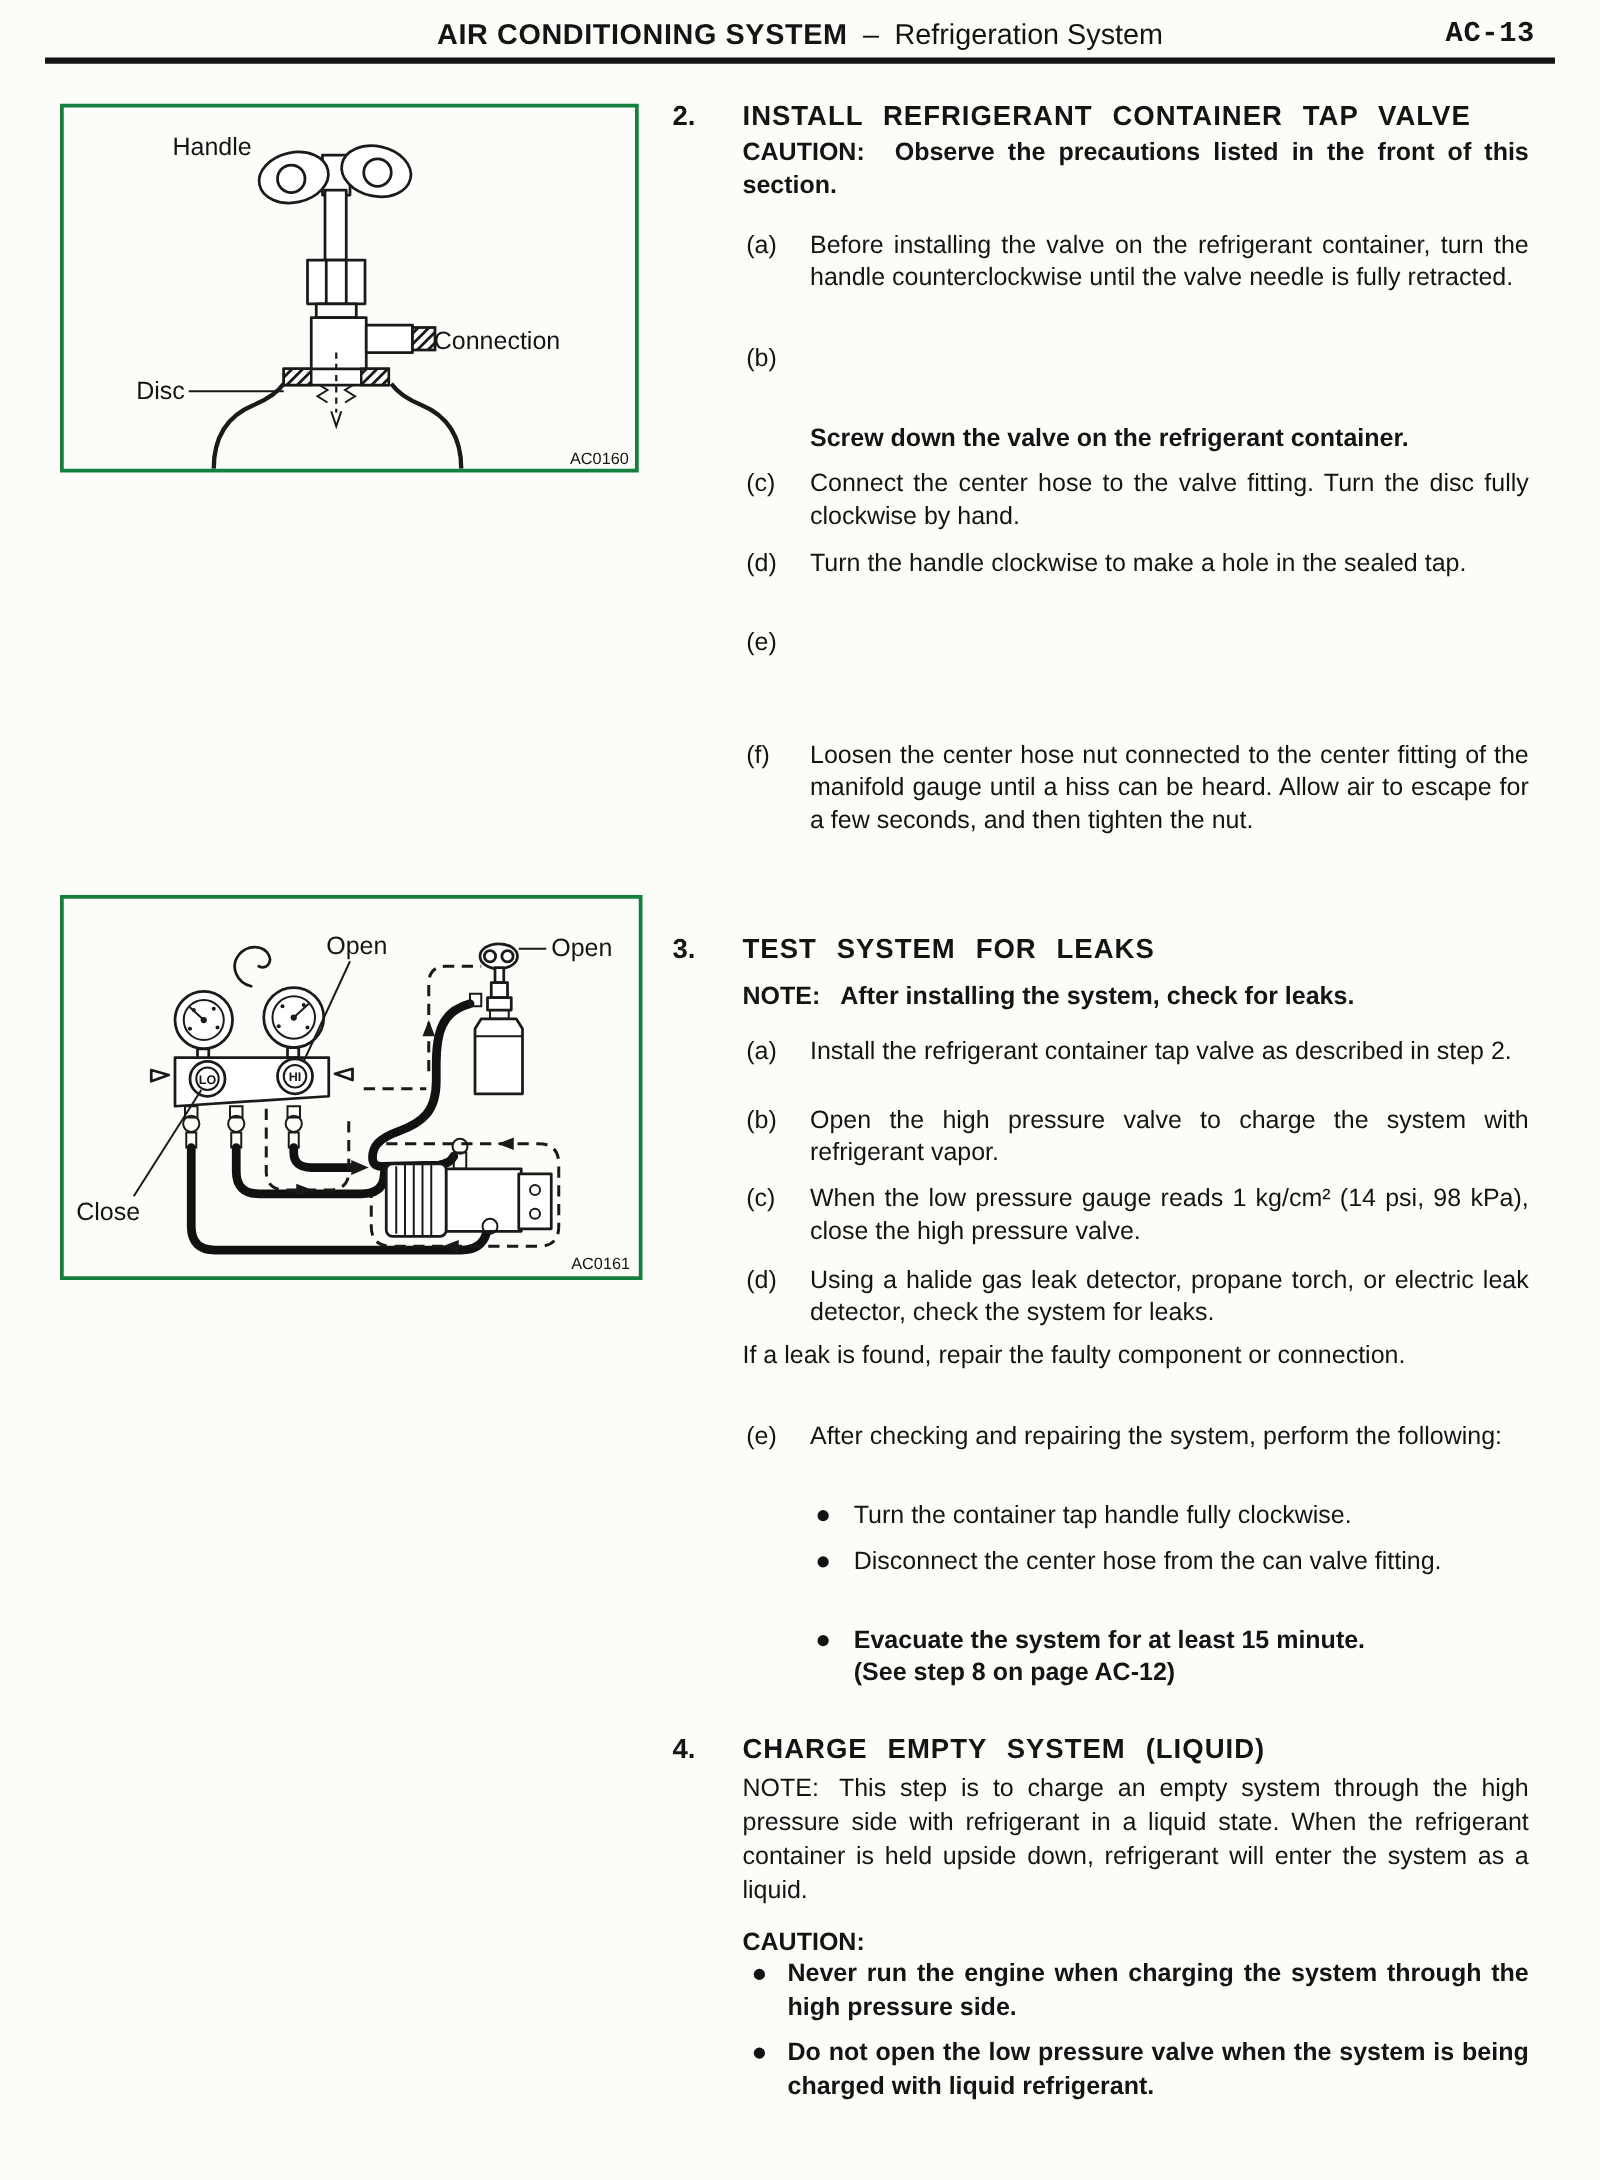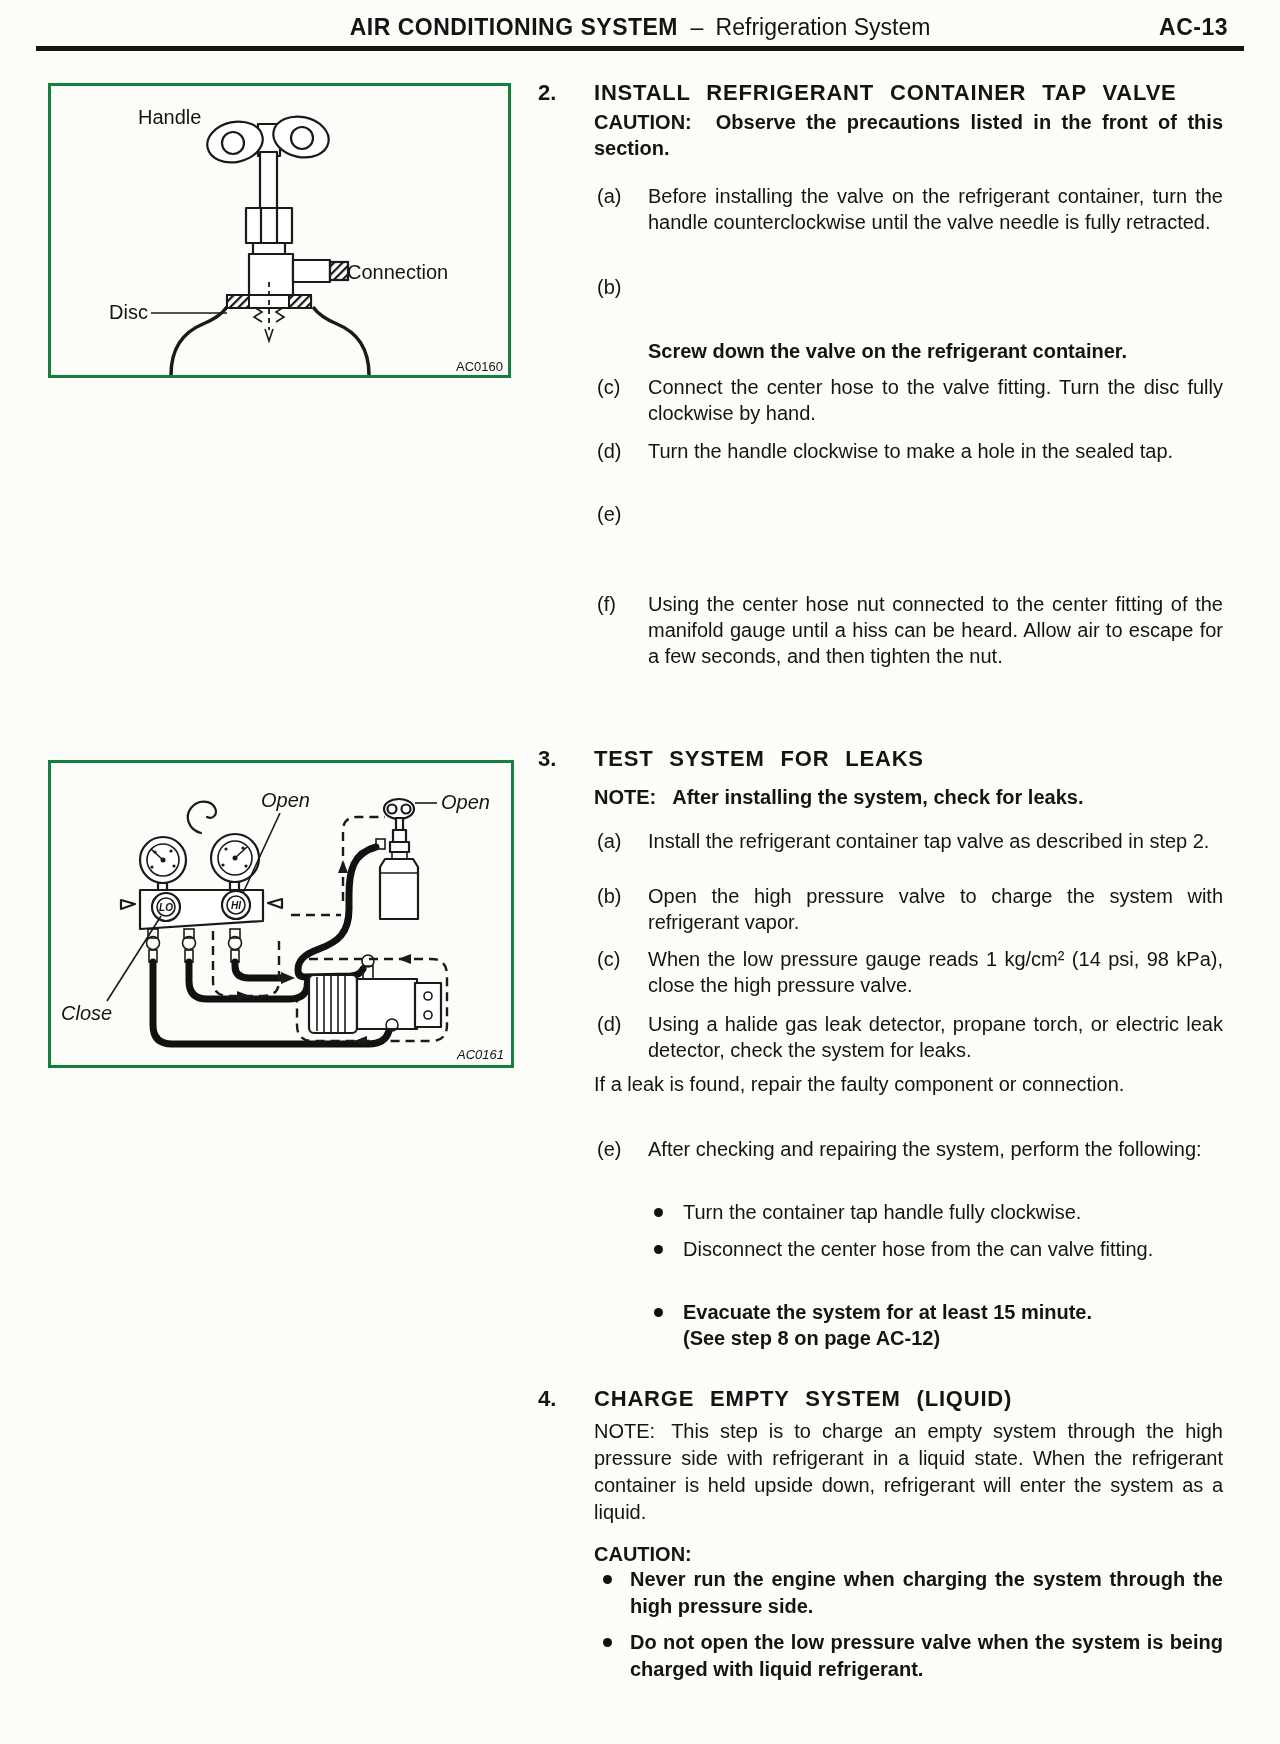--- a/index.html
+++ b/index.html
@@ -6,26 +6,26 @@
   .page{
     position:relative; width:1280px; height:1744px; margin:0 auto;
     background:#fcfcf9; color:#141414;
     font-family:"Liberation Sans","DejaVu Sans",sans-serif;
     overflow:hidden;
   }
   
   .hdr-title{position:absolute; top:14px; left:0; width:1280px; text-align:center; font-size:23px; white-space:nowrap;}
   .hdr-title .tb{font-weight:bold; letter-spacing:.5px;}
   .hdr-title .td{padding:0 6px;}
-  .hdr-page{position:absolute; top:14px; right:52px; font-size:23px; font-weight:bold; letter-spacing:.5px;}
+  .hdr-page{position:absolute; top:14px; right:52px; font-size:23px; font-weight:bold; letter-spacing:.5px;font-family:Liberation Mono, monospace;}
   .hdr-rule{position:absolute; top:46px; left:36px; width:1208px; height:5px; background:#151515;}
   
   .figbox{position:absolute; border:3px solid #15803d; background:#fcfcf9;}
   .fig1{left:48px; top:83px; width:457px; height:289px;}
-  .fig2{left:48px; top:760px; width:460px; height:302px;font-style:italic;}
+  .fig2{left:48px; top:716px; width:460px; height:302px;}
   svg text{font-family:"Liberation Sans","DejaVu Sans",sans-serif; fill:#141414;}
   .ln{stroke:#1a1a1a; stroke-width:2.2; fill:none; stroke-linejoin:round; stroke-linecap:round;}
   .fw{fill:#fff;}
   .thick{stroke:#111; stroke-width:7; fill:none; stroke-linecap:round; stroke-linejoin:round;}
   .dash{stroke:#1a1a1a; stroke-width:2.4; fill:none; stroke-dasharray:9 6; stroke-linecap:butt;}
   .thin{stroke:#1a1a1a; stroke-width:1.6; fill:none;}
   .solid{fill:#1a1a1a; stroke:none;}
   
   .textcol{position:absolute; left:538px; top:0; width:685px; font-size:20px; line-height:26px;}
   .blk{position:absolute; margin:0;}
@@ -236,21 +236,21 @@
     </div>
     <div class="blk item" style="top:438px">
       <span class="ilabel">(d)</span>
       <div class="itext">Turn the handle clockwise to make a hole in the sealed tap.</div>
     </div>
     <div class="blk item" style="top:501px">
       <span class="ilabel">(e)</span>
     </div>
     <div class="blk item" style="top:591px">
       <span class="ilabel">(f)</span>
-      <div class="itext">Using the center hose nut connected to the center fitting of the manifold gauge until a hiss can be heard. Allow air to escape for a few seconds, and then tighten the nut.</div>
+      <div class="itext">Loosen the center hose nut connected to the center fitting of the manifold gauge until a hiss can be heard. Allow air to escape for a few seconds, and then tighten the nut.</div>
     </div>
 
     <span class="num" style="top:746px">3.</span>
     <div class="shead" style="top:746px">TEST SYSTEM FOR LEAKS</div>
 
     <p class="blk para plain" style="top:784px">
       <span class="notegap">NOTE:</span><span>After installing the system, check for leaks.</span>
     </p>
 
     <div class="blk item" style="top:828px">

